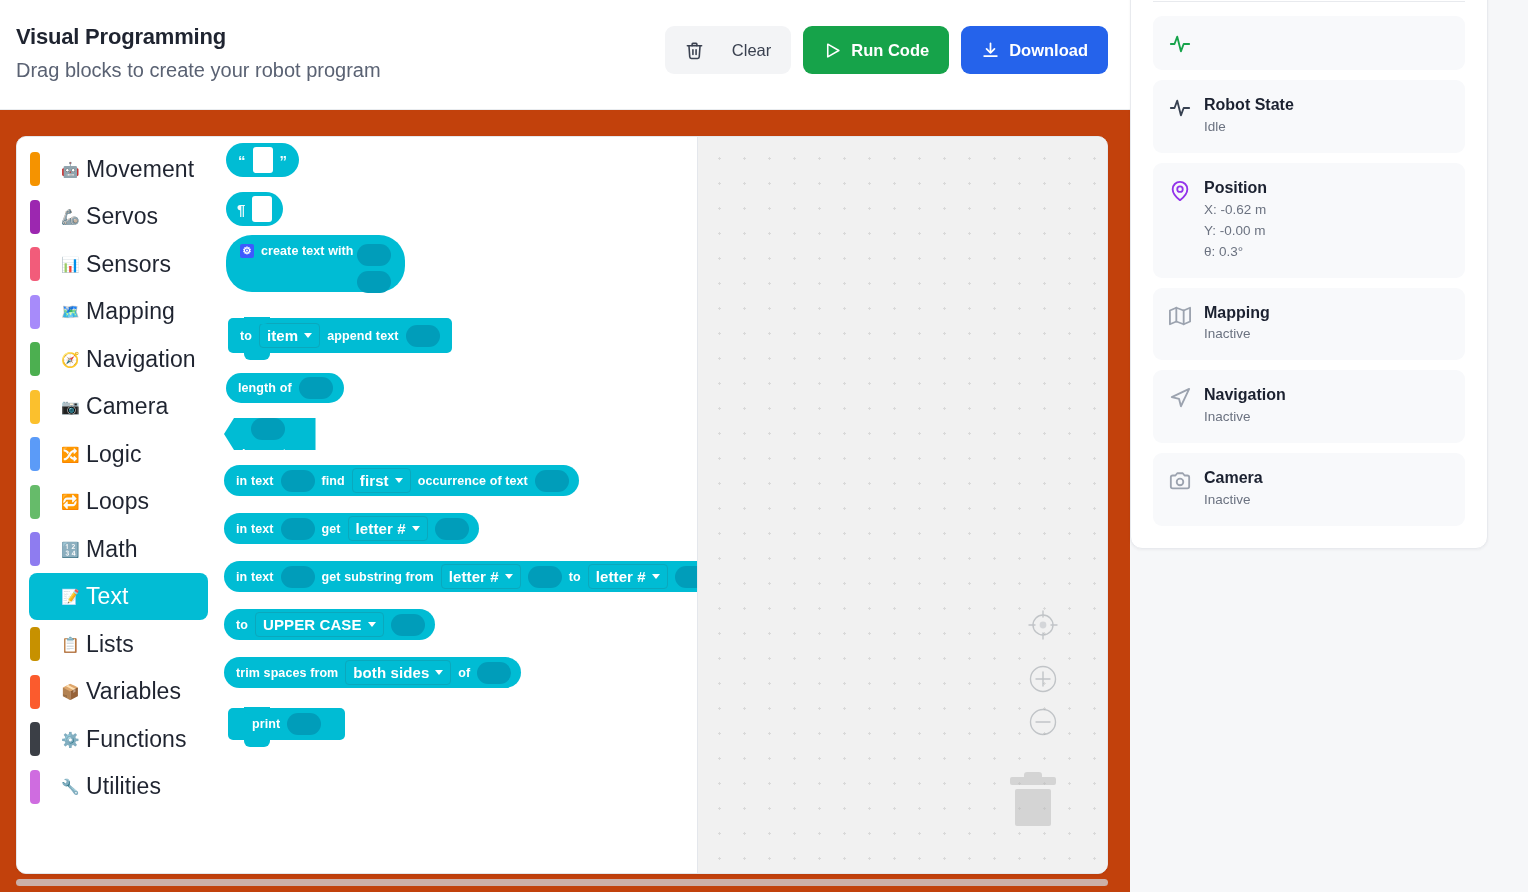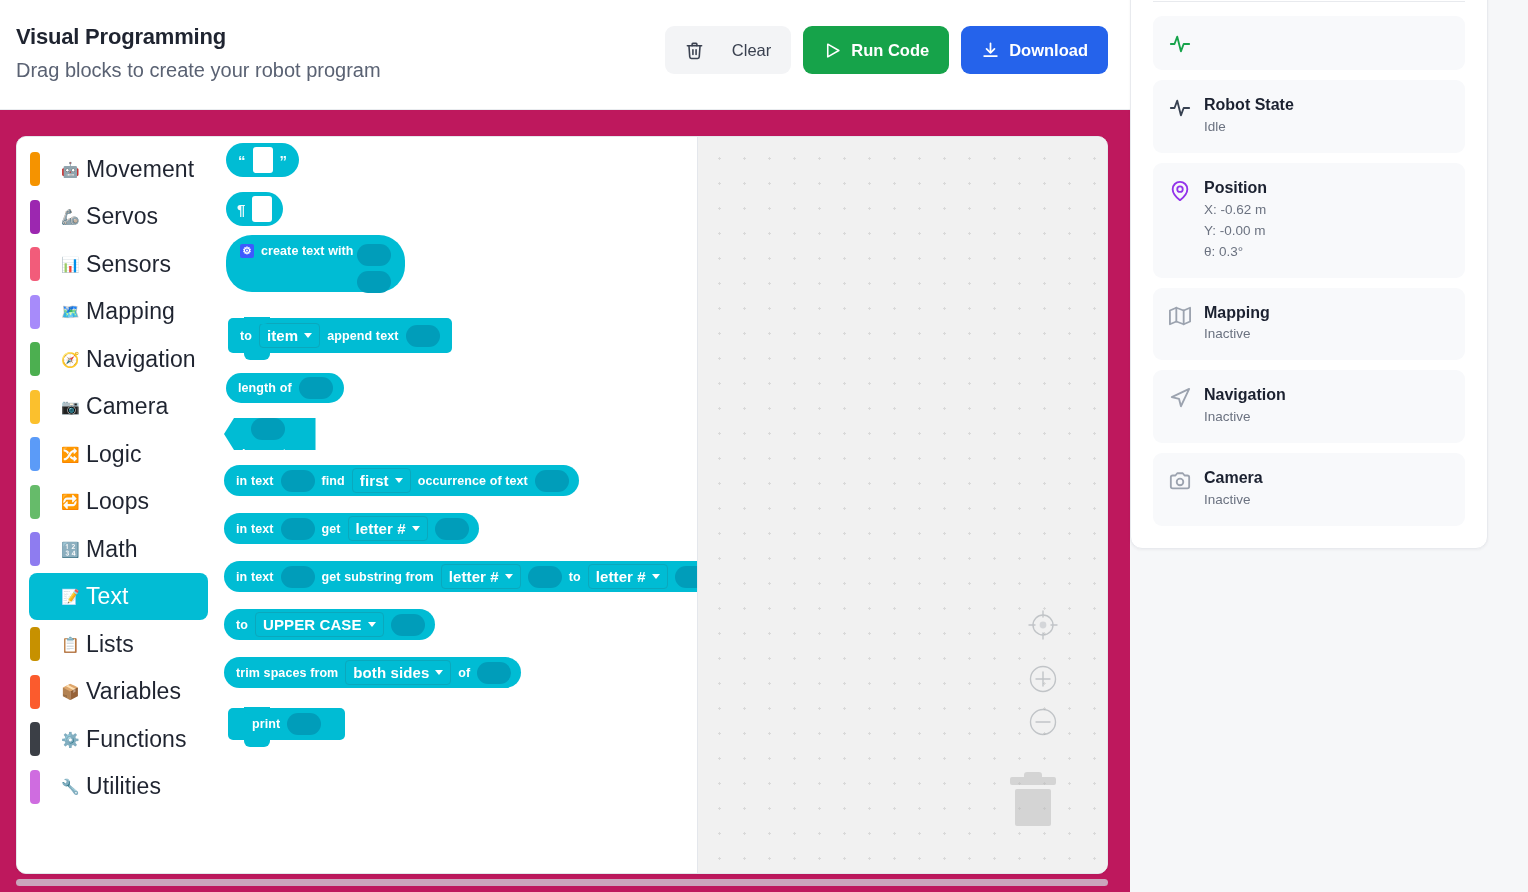--- a/index.html
+++ b/index.html
@@ -16,21 +16,21 @@
     width: 1528px; height: 892px;
     display: flex;
     background: #ffffff;
   }
 
   
   .main-col {
     position: relative;
     width: 1130px;
     height: 892px;
-    background: #be185d;
+    background: #c2410c;
     flex: 0 0 1130px;
   }
 
   
   .header {
     position: relative;
     height: 110px;
     background: #ffffff;
     border-bottom: 1px solid #e9ecef;
     padding: 0 24px;

